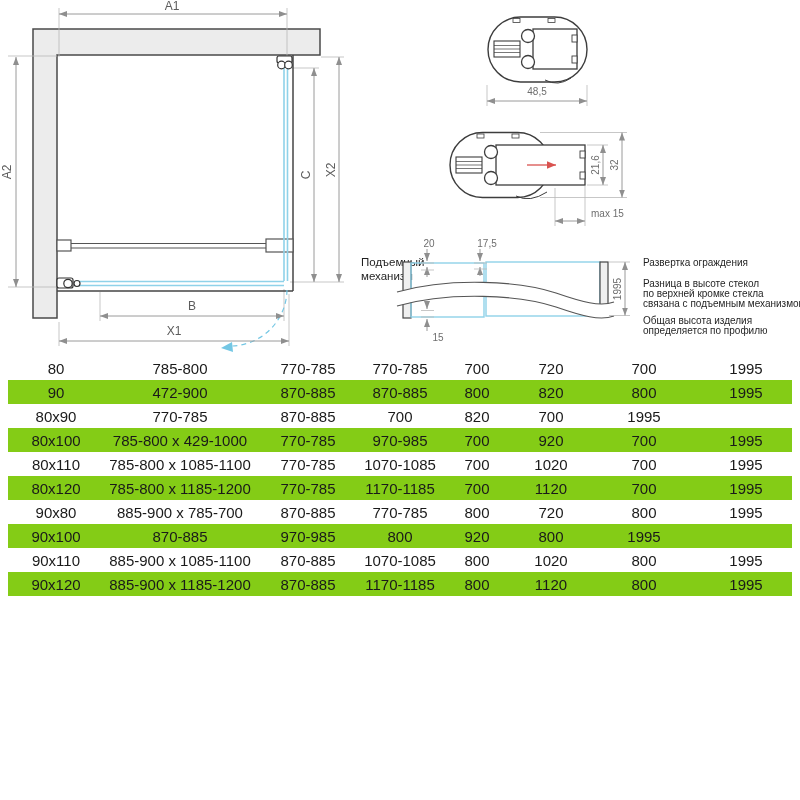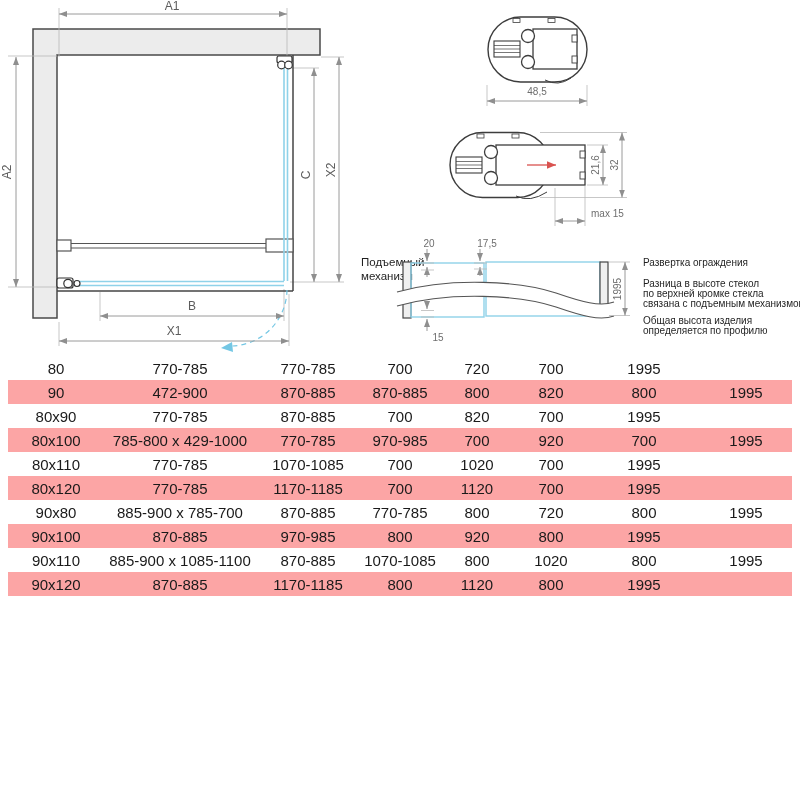--- a/index.html
+++ b/index.html
@@ -8,21 +8,21 @@
   svg text{font-family:"Liberation Sans",sans-serif;}
   .dimtxt{font-size:12px;fill:#5c5c5c;}
   .smdim{font-size:10px;fill:#6e6e6e;}
   .note{font-size:10px;fill:#1f1f1f;}
   .lift{font-size:11.5px;fill:#1f1f1f;}
   .spec{margin:0 8px;width:784px;color:#1a1a1a;font-size:15px;}
   .grid8{display:grid;grid-template-columns:96px 152px 104px 80px 74px 74px 112px 92px;}
   .thead{background:#ebecf6;height:50px;border-radius:6px 6px 0 0;align-items:center;}
   .th{text-align:center;line-height:1.25;padding:0 2px;}
   .trow{height:24px;align-items:center;}
-  .trow.alt{background:#fca5a5;}
+  .trow.alt{background:#84cc16;}
   .td{text-align:center;white-space:nowrap;}
 </style>
 </head>
 <body>
 
 <svg class="diagram" width="800" height="356" viewBox="0 0 800 356">
   <defs>
     <marker id="ae" markerWidth="9" markerHeight="8" refX="8" refY="3" orient="auto">
         <path d="M0,0 L8,3 L0,6 Z" fill="#8f8f8f"></path>
       </marker>
@@ -169,20 +169,21 @@
     <text class="note" x="643" y="307">связана с подъемным механизмом</text>
     <text class="note" x="643" y="324">Общая высота изделия</text>
     <text class="note" x="643" y="334">определяется по профилю</text>
   </g>
 </svg>
 
 <div class="spec">
   <div>
       <div class="trow grid8">
     <div class="td">80</div>
+    <div class="td">785-800</div>
     <div class="td">770-785</div>
     <div class="td">770-785</div>
     <div class="td">700</div>
     <div class="td">720</div>
     <div class="td">700</div>
     <div class="td">1995</div>
   </div>
       <div class="trow grid8 alt">
     <div class="td">90</div>
     <div class="td">472-900</div>
@@ -207,29 +208,31 @@
     <div class="td">785-800 x 429-1000</div>
     <div class="td">770-785</div>
     <div class="td">970-985</div>
     <div class="td">700</div>
     <div class="td">920</div>
     <div class="td">700</div>
     <div class="td">1995</div>
   </div>
       <div class="trow grid8">
     <div class="td">80x110</div>
+    <div class="td">785-800 x 1085-1100</div>
     <div class="td">770-785</div>
     <div class="td">1070-1085</div>
     <div class="td">700</div>
     <div class="td">1020</div>
     <div class="td">700</div>
     <div class="td">1995</div>
   </div>
       <div class="trow grid8 alt">
     <div class="td">80x120</div>
+    <div class="td">785-800 x 1185-1200</div>
     <div class="td">770-785</div>
     <div class="td">1170-1185</div>
     <div class="td">700</div>
     <div class="td">1120</div>
     <div class="td">700</div>
     <div class="td">1995</div>
   </div>
       <div class="trow grid8">
     <div class="td">90x80</div>
     <div class="td">885-900 x 785-700</div>
@@ -254,20 +257,21 @@
     <div class="td">885-900 x 1085-1100</div>
     <div class="td">870-885</div>
     <div class="td">1070-1085</div>
     <div class="td">800</div>
     <div class="td">1020</div>
     <div class="td">800</div>
     <div class="td">1995</div>
   </div>
       <div class="trow grid8 alt">
     <div class="td">90x120</div>
+    <div class="td">885-900 x 1185-1200</div>
     <div class="td">870-885</div>
     <div class="td">1170-1185</div>
     <div class="td">800</div>
     <div class="td">1120</div>
     <div class="td">800</div>
     <div class="td">1995</div>
   </div>
     </div>
 </div>
 

